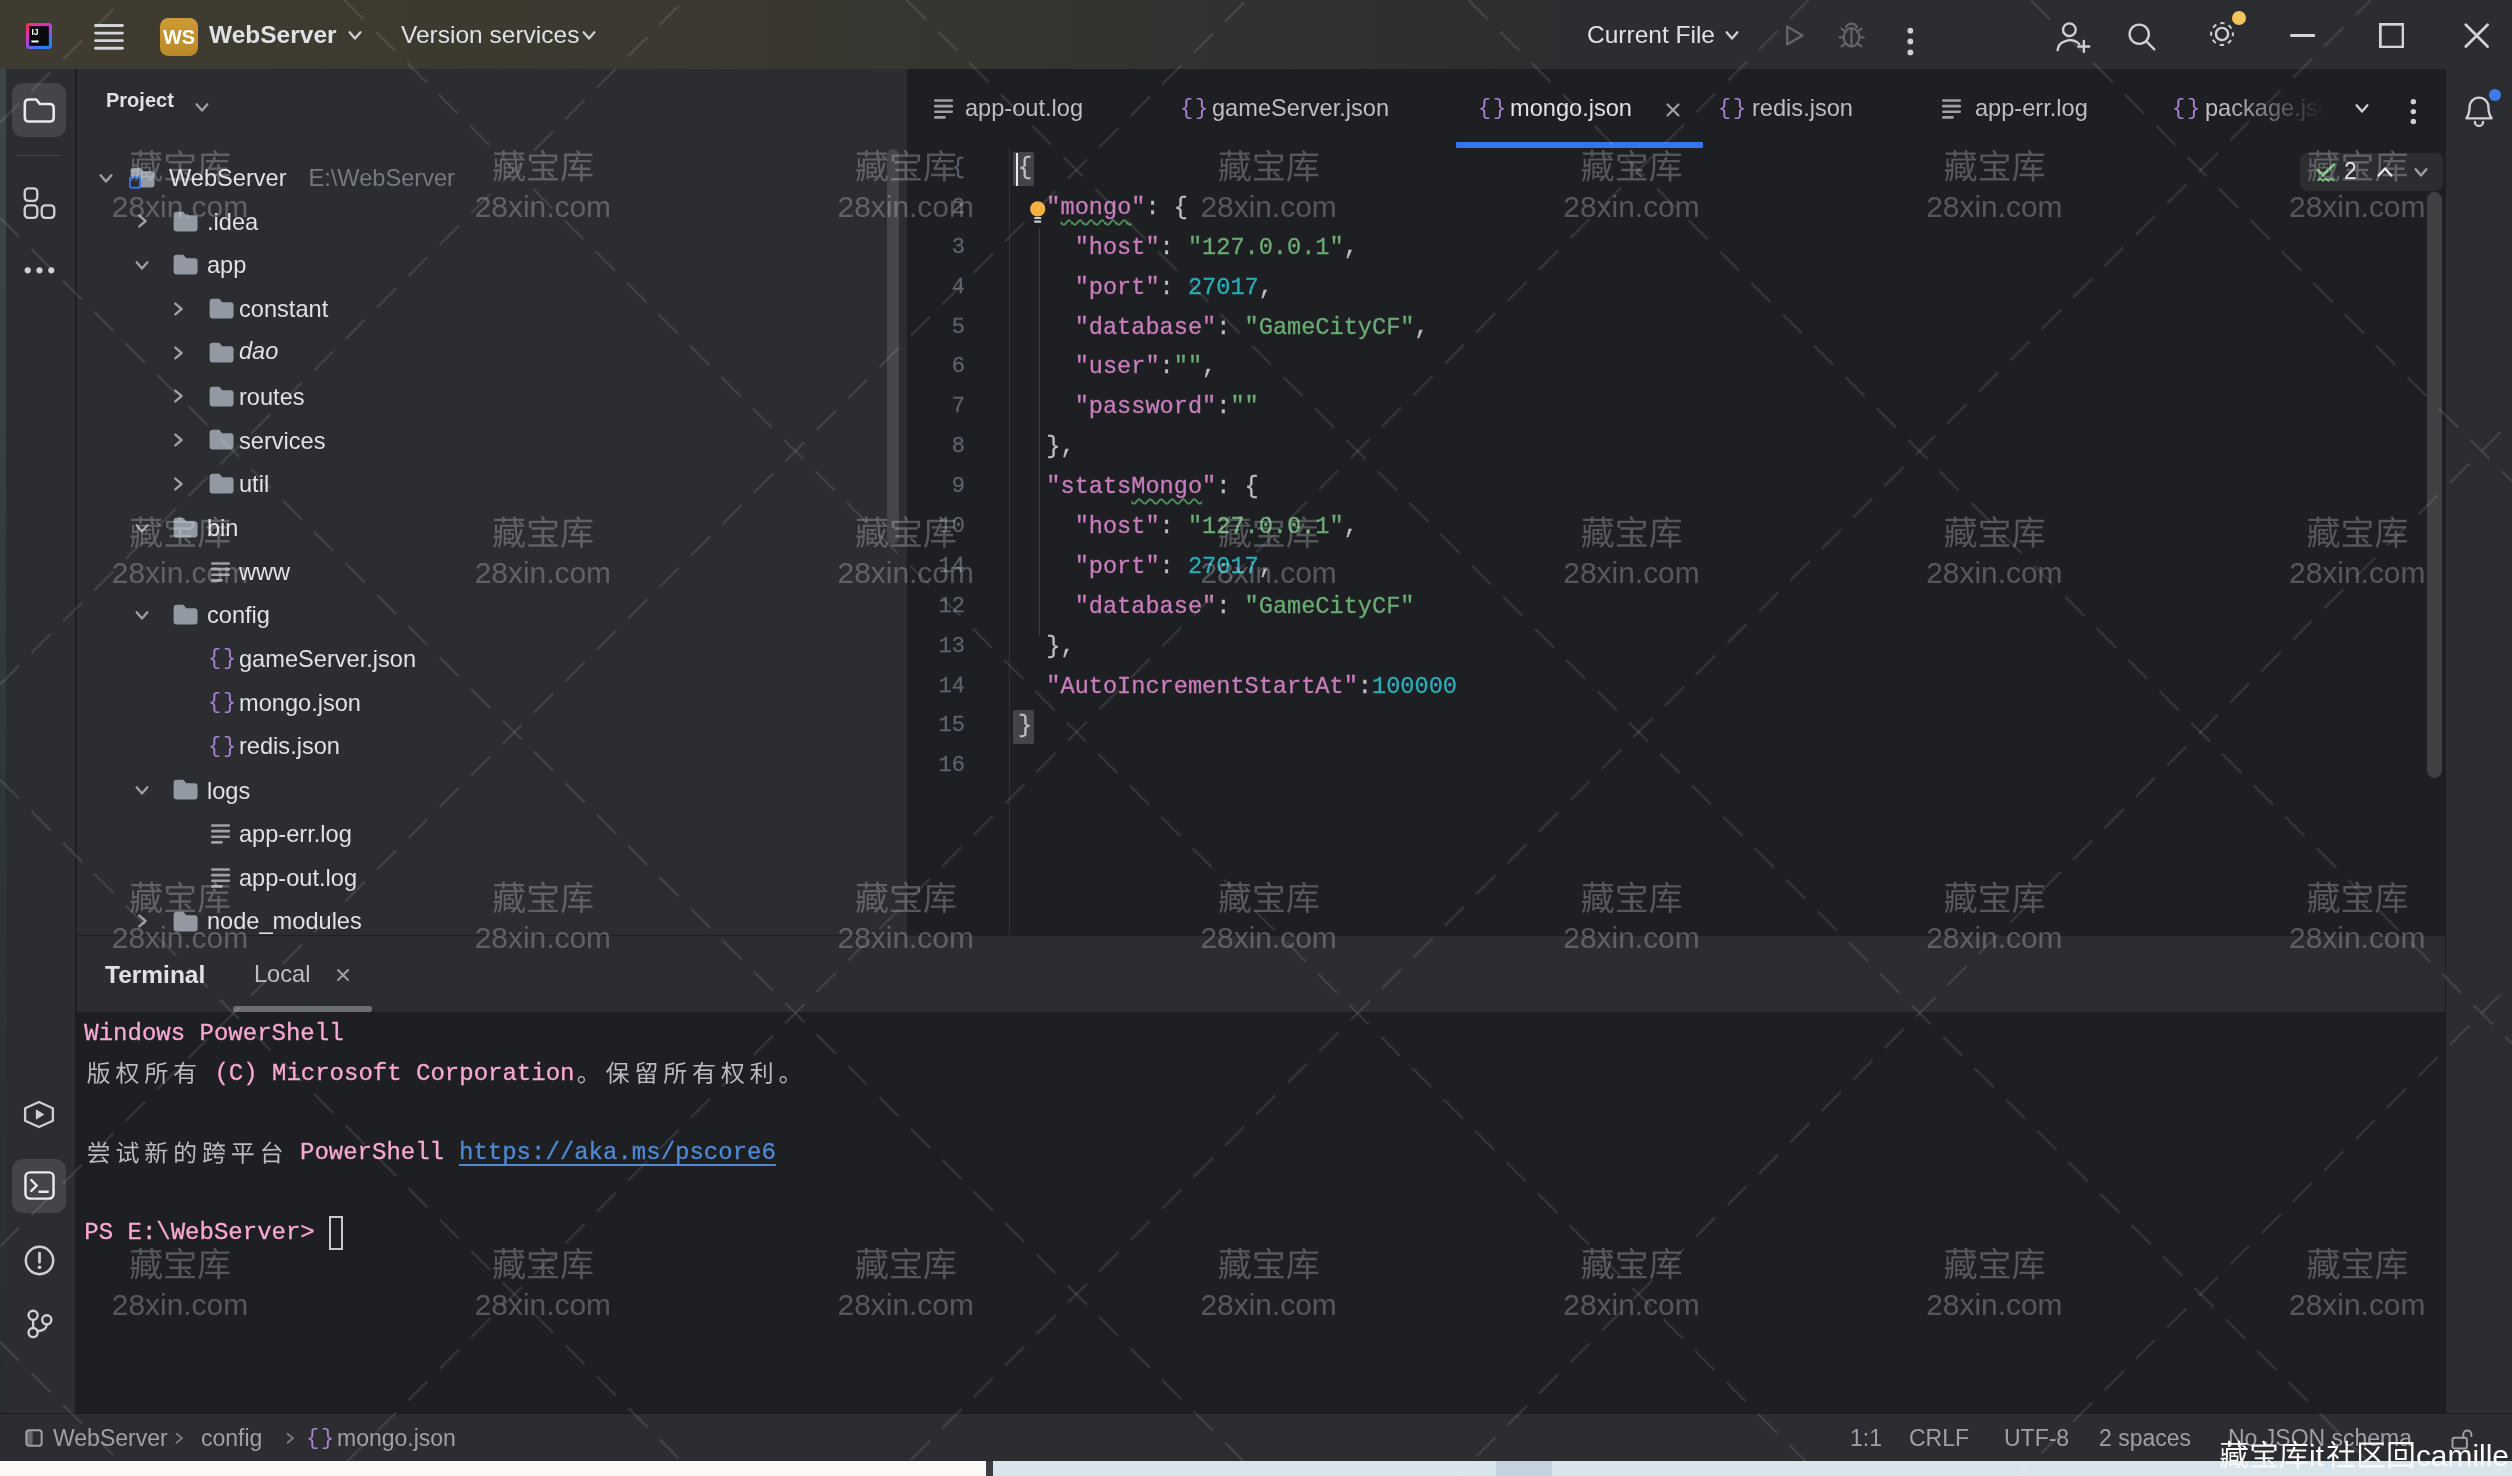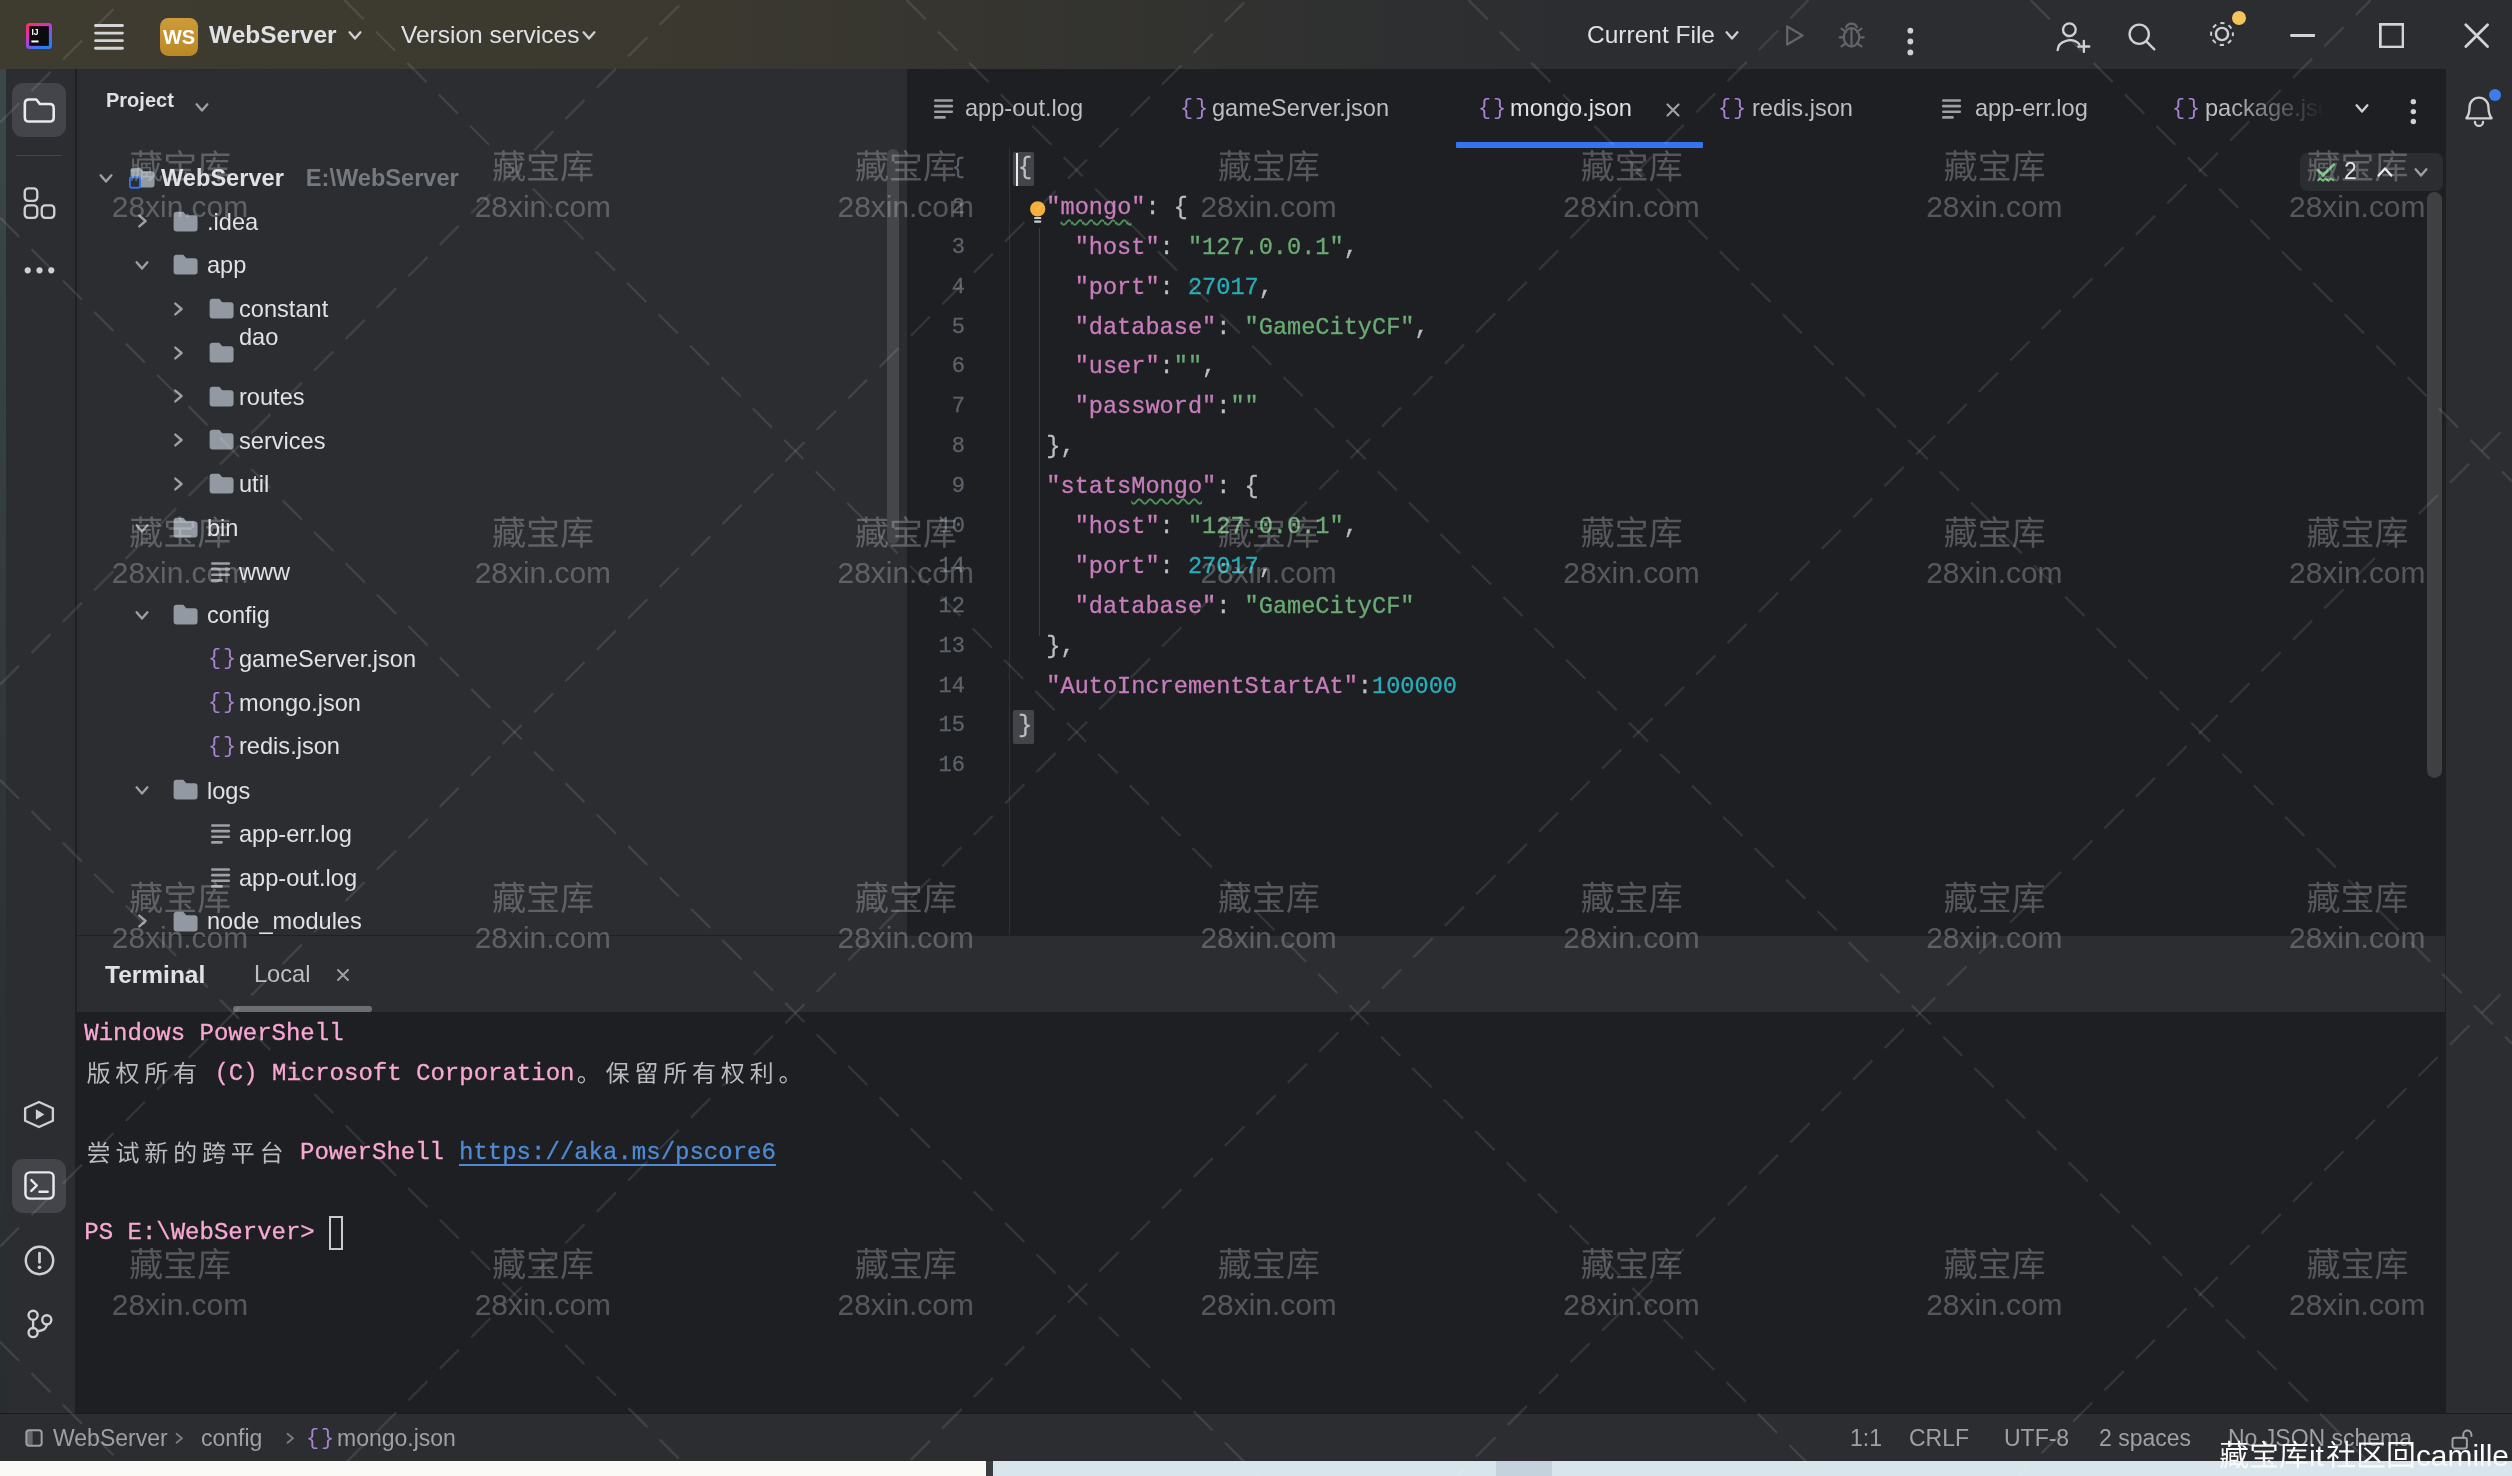--- a/index.html
+++ b/index.html
@@ -159,21 +159,21 @@
     <svg class="abs" style="left:116px;top:29px;" width="18" height="18" viewBox="0 0 20 20" fill="none" xmlns="http://www.w3.org/2000/svg">
       <path d="M4 7 L10 14 L16 7" stroke="#9da0a6" stroke-width="2.6" stroke-linecap="round" stroke-linejoin="round"></path>
     </svg>
     <svg class="abs" style="left:20px;top:100px;" width="18" height="18" viewBox="0 0 20 20" fill="none" xmlns="http://www.w3.org/2000/svg">
       <path d="M4 7 L10 14 L16 7" stroke="#9da0a6" stroke-width="2.6" stroke-linecap="round" stroke-linejoin="round"></path>
     </svg>
     <svg class="abs" style="left:52px;top:97px;" width="27" height="23.6" viewBox="0 0 30 26" fill="none" xmlns="http://www.w3.org/2000/svg">
       <path d="M1.8 5.2 q0-3.4 3.4-3.4 h7.3 l3.4 3.9 H25 q3.4 0 3.4 3.4 V20.4 q0 3.4-3.4 3.4 H5.2 q-3.4 0-3.4-3.4 Z" fill="#9299a3"></path>
       <rect x="0.8" y="12.5" width="11.5" height="11.5" rx="2.5" fill="#2b2d30" stroke="#3574f0" stroke-width="2.2"></rect>
     </svg>
-    <div class="trow" style="left:84px;top:87px;font-weight:700;">WebServer<span class="tpath"> E:\WebServer</span></div>
+    <div class="trow" style="left:92px;top:87px;font-weight:400;">WebServer<span class="tpath"> E:\WebServer</span></div>
     <svg class="abs" style="left:56px;top:143px;" width="18" height="18" viewBox="0 0 20 20" fill="none" xmlns="http://www.w3.org/2000/svg">
       <path d="M7 4 L14 10 L7 16" stroke="#9da0a6" stroke-width="2.6" stroke-linecap="round" stroke-linejoin="round"></path>
     </svg>
     <svg class="abs" style="left:95px;top:141px;" width="27" height="23.6" viewBox="0 0 30 26" fill="none" xmlns="http://www.w3.org/2000/svg">
       <path d="M1.8 5.2 q0-3.4 3.4-3.4 h7.3 l3.4 3.9 H25 q3.4 0 3.4 3.4 V20.4 q0 3.4-3.4 3.4 H5.2 q-3.4 0-3.4-3.4 Z" fill="#9299a3"></path>
     </svg>
     <div class="trow" style="left:130px;top:131px;">.idea</div>
     <svg class="abs" style="left:56px;top:187px;" width="18" height="18" viewBox="0 0 20 20" fill="none" xmlns="http://www.w3.org/2000/svg">
       <path d="M4 7 L10 14 L16 7" stroke="#9da0a6" stroke-width="2.6" stroke-linecap="round" stroke-linejoin="round"></path>
     </svg>
@@ -187,21 +187,21 @@
     <svg class="abs" style="left:131px;top:228px;" width="27" height="23.6" viewBox="0 0 30 26" fill="none" xmlns="http://www.w3.org/2000/svg">
       <path d="M1.8 5.2 q0-3.4 3.4-3.4 h7.3 l3.4 3.9 H25 q3.4 0 3.4 3.4 V20.4 q0 3.4-3.4 3.4 H5.2 q-3.4 0-3.4-3.4 Z" fill="#9299a3"></path>
     </svg>
     <div class="trow" style="left:162px;top:218px;">constant</div>
     <svg class="abs" style="left:92px;top:275px;" width="18" height="18" viewBox="0 0 20 20" fill="none" xmlns="http://www.w3.org/2000/svg">
       <path d="M7 4 L14 10 L7 16" stroke="#9da0a6" stroke-width="2.6" stroke-linecap="round" stroke-linejoin="round"></path>
     </svg>
     <svg class="abs" style="left:131px;top:272px;" width="27" height="23.6" viewBox="0 0 30 26" fill="none" xmlns="http://www.w3.org/2000/svg">
       <path d="M1.8 5.2 q0-3.4 3.4-3.4 h7.3 l3.4 3.9 H25 q3.4 0 3.4 3.4 V20.4 q0 3.4-3.4 3.4 H5.2 q-3.4 0-3.4-3.4 Z" fill="#9299a3"></path>
     </svg>
-    <div class="trow" style="left:162px;top:246px;">dao</div>
+    <div class="trow" style="left:162px;top:260px;font-style:italic;">dao</div>
     <svg class="abs" style="left:92px;top:318px;" width="18" height="18" viewBox="0 0 20 20" fill="none" xmlns="http://www.w3.org/2000/svg">
       <path d="M7 4 L14 10 L7 16" stroke="#9da0a6" stroke-width="2.6" stroke-linecap="round" stroke-linejoin="round"></path>
     </svg>
     <svg class="abs" style="left:131px;top:316px;" width="27" height="23.6" viewBox="0 0 30 26" fill="none" xmlns="http://www.w3.org/2000/svg">
       <path d="M1.8 5.2 q0-3.4 3.4-3.4 h7.3 l3.4 3.9 H25 q3.4 0 3.4 3.4 V20.4 q0 3.4-3.4 3.4 H5.2 q-3.4 0-3.4-3.4 Z" fill="#9299a3"></path>
     </svg>
     <div class="trow" style="left:162px;top:306px;">routes</div>
     <svg class="abs" style="left:92px;top:362px;" width="18" height="18" viewBox="0 0 20 20" fill="none" xmlns="http://www.w3.org/2000/svg">
       <path d="M7 4 L14 10 L7 16" stroke="#9da0a6" stroke-width="2.6" stroke-linecap="round" stroke-linejoin="round"></path>
     </svg>

